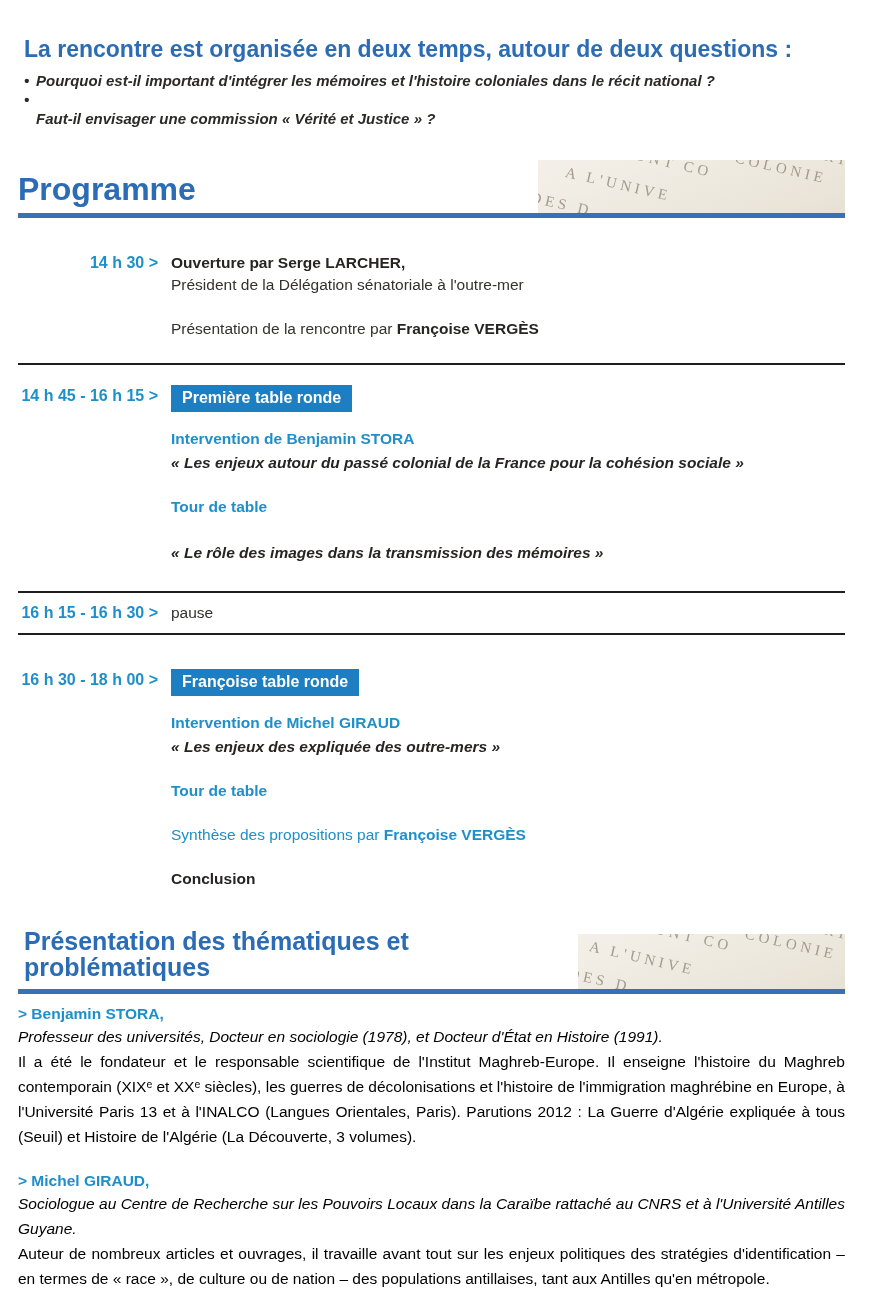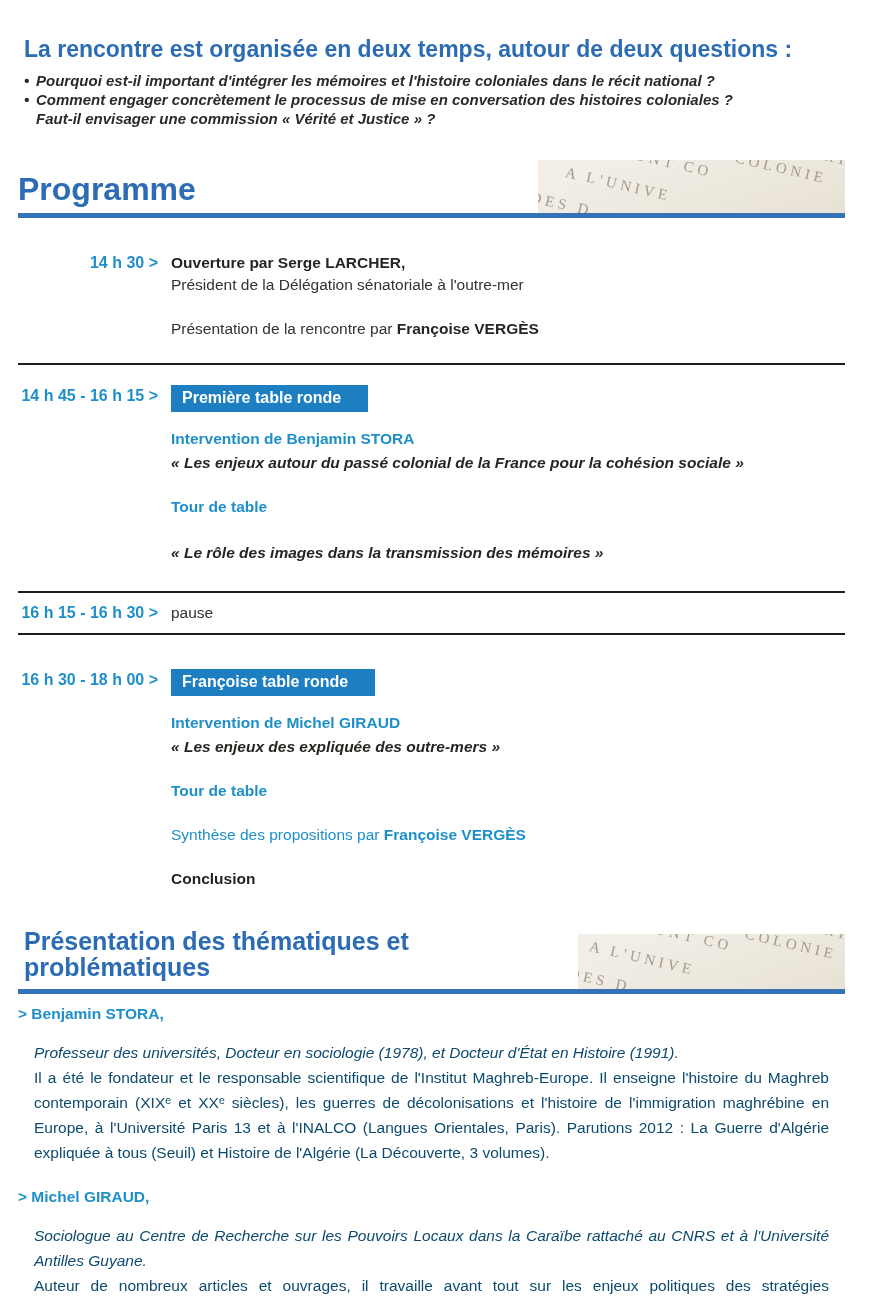--- a/index.html
+++ b/index.html
@@ -43,45 +43,44 @@
   .sched-row{display:flex;}
   .time-col{width:140px;flex:none;text-align:right;color:#1e8fc9;font-weight:bold;font-size:16px;line-height:22px;}
   .content-col{margin-left:13px;flex:1;font-size:15.5px;line-height:22px;}
   .bold-dark{font-weight:bold;color:#262521;}
   .reg-dark{color:#33322e;}
   .gap-20{height:22px;}
   .gap-16{height:16px;}
   .divider{border:none;border-top:2px solid #1e1e1e;margin:0;width:827px;}
   .badge{
     display:inline-block;background:#1d7fc1;color:#ffffff;font-weight:bold;
-    font-size:16px;line-height:18px;padding:4px 27px 5px 11px;
+    font-size:16px;line-height:18px;padding:4px 11px 5px 11px;
   }
   .lightblue-bold{color:#1e8fc9;font-weight:bold;}
   .lightblue-reg{color:#1e8fc9;}
   .quote-line{font-weight:bold;font-style:italic;color:#262521;margin-top:2px;}
   
   .bio{margin-top:0;}
   .bio-name{color:#1e8fc9;font-weight:bold;font-size:15.5px;line-height:20px;margin:0;}
-  .bio-text{font-size:15.5px;line-height:25px;text-align:justify;margin:16px;color:#0c4a6e;}
+  .bio-text{font-size:15.5px;line-height:25px;text-align:justify;margin:0;color:#000000;}
   .bio-text .lede-block{display:block;font-style:italic;}
 </style>
 </head>
 <body>
 
 <div class="page">
 
   <div class="intro">
     <h1 class="intro-heading">La rencontre est organisée en deux temps, autour de deux questions :</h1>
     <div class="bullet-row">
       <span class="bullet-dot">•</span>
       <span>Pourquoi est-il important d'intégrer les mémoires et l'histoire coloniales dans le récit national ?</span>
     </div>
     <div class="bullet-row">
       <span class="bullet-dot">•</span>
-      <span>Comment engager concrètement le processus de mise en conversation des histoires coloniales ?</span>
     </div>
     <div class="bullet-cont">Faut-il envisager une commission « Vérité et Justice » ?</div>
   </div>
 
   <div class="section-header" style="margin-top:32px;">
     <h2 class="h2-blue h2-programme">Programme</h2>
     <div class="watermark wm1">
       <span style="top:-7px;left:76px;">S ONT CO</span>
       <span style="top:0px;left:196px;">COLONIE</span>
       <span style="top:-10px;left:286px;">RT</span>

